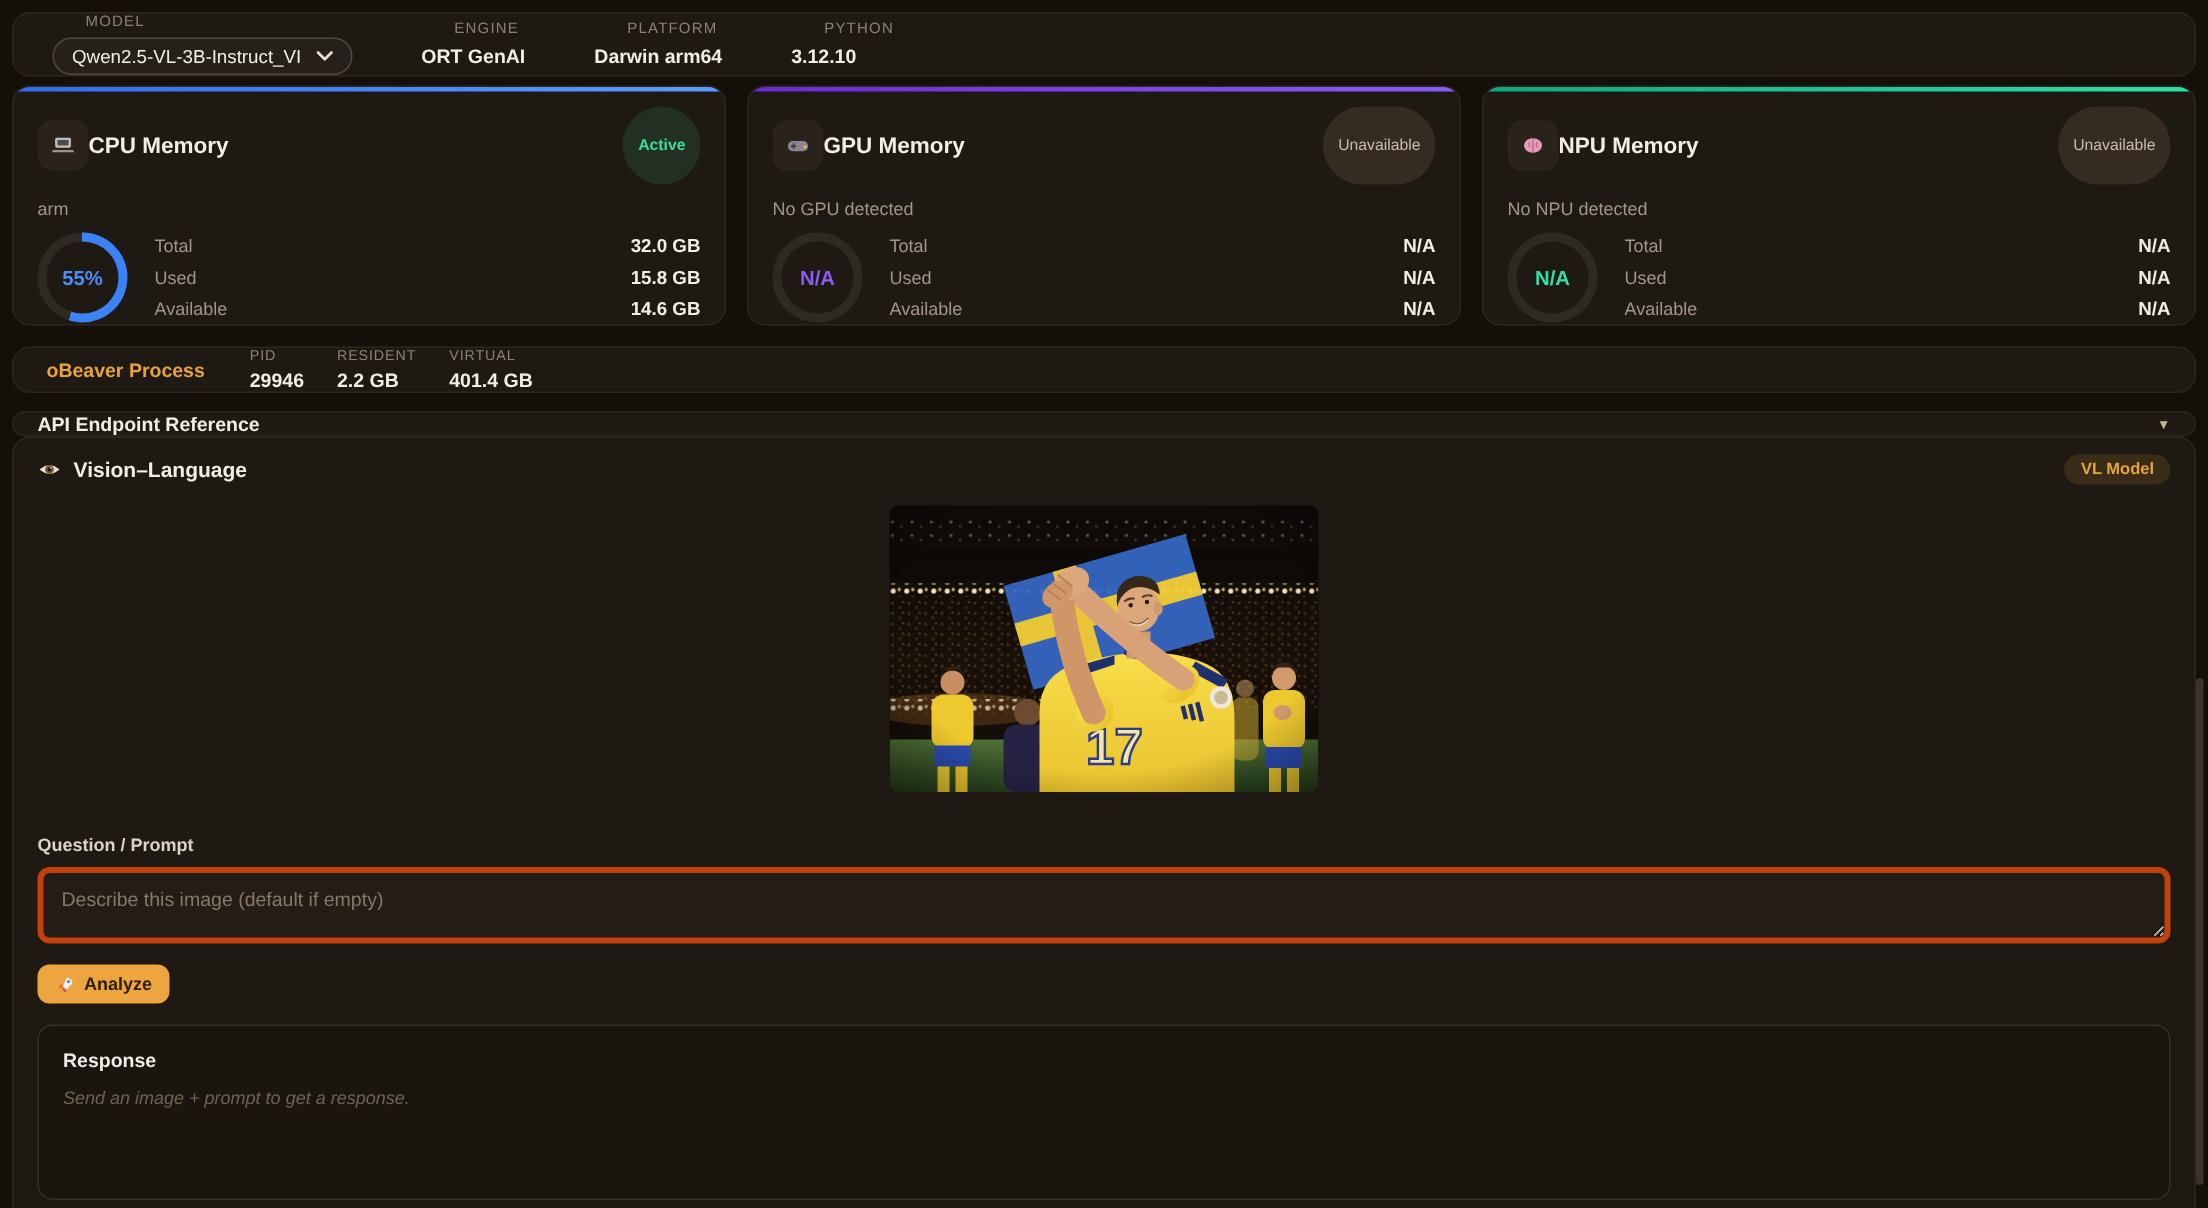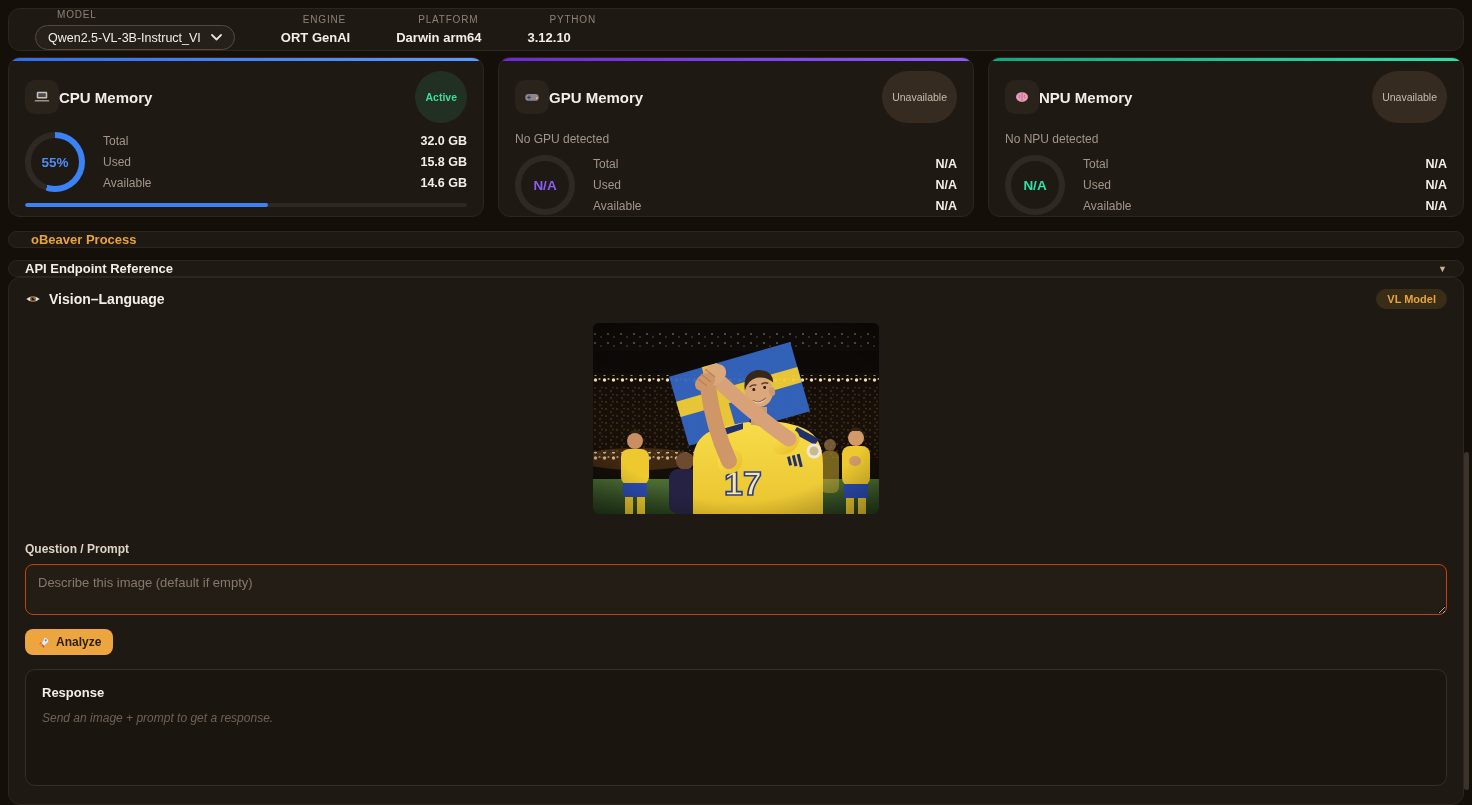--- a/index.html
+++ b/index.html
@@ -59,21 +59,21 @@
 
   
   .vl { flex:1; display:flex; flex-direction:column; padding-bottom:18px; }
   .vl-header { display:flex; align-items:center; gap:8px; padding:11px 16px 6px; }
   .vl-title { font-size:14px; font-weight:bold; flex:1; }
   .badge-vl { color:#e8a33b; background:#3a2d18; font-size:11px; font-weight:bold; padding:4px 11px; border-radius:999px; }
   .vl-image { align-self:center; margin-top:8px; width:286px; height:191px; border-radius:6px; overflow:hidden; background:#0d0a08; flex:none; }
   .prompt-label { margin:28px 16px 0; font-size:12px; font-weight:bold; color:#ddd3c6; }
   .prompt-input {
     margin:8px 16px 0; width:calc(100% - 32px); height:51px;
-    background:#241d16; border:1px solid #c2410c; border-radius:8px;
+    background:#241d16; border:4px solid #c2410c; border-radius:8px;
     color:#e8e0d5; font-size:13px; padding:10px 12px; resize:vertical;
     font-family:"Liberation Sans", sans-serif; outline:none;
   }
   .prompt-input::placeholder { color:#86796a; }
   .analyze-btn {
     margin:14px 16px 0; align-self:flex-start; display:flex; align-items:center; gap:6px;
     background:#eda63f; color:#2e2008; border:none; border-radius:8px;
     padding:6px 12px; font-size:12px; font-weight:bold; cursor:pointer;
     font-family:"Liberation Sans", sans-serif;
   }
@@ -122,20 +122,21 @@
         <div class="icon-box">
           <svg width="18" height="18" viewBox="0 0 24 24">
               <rect x="5" y="5" width="14" height="9" rx="1.5" fill="#c9c2b8"></rect>
               <rect x="7" y="7" width="10" height="5" fill="#4a4a52"></rect>
               <path d="M3 16 h18 l1 2 h-20 z" fill="#9a948a"></path>
             </svg>
         </div>
         <div class="card-title">CPU Memory</div>
         <div class="badge badge-active">Active</div>
       </div>
+      <div class="card-sub">arm</div>
       <div class="card-body">
         <div class="ring" style="background: conic-gradient(rgb(59, 130, 246) 0%, rgb(59, 130, 246) 55%, rgb(46, 41, 34) 55%, rgb(46, 41, 34) 100%);">
           <div class="ring-hole" style="color: rgb(77, 141, 247);">55%</div>
         </div>
         <div class="metrics">
           <div class="metric">
             <span class="metric-label">Total</span>
             <span class="metric-value">32.0 GB</span>
           </div>
           <div class="metric">
@@ -226,20 +227,34 @@
         </div>
       </div>
       <div class="progress">
         <div class="progress-fill" style="width: 0%; background: rgb(46, 224, 168);"></div>
       </div>
     </div>
   </div>
 
   <div class="panel process">
     <div class="process-name">oBeaver Process</div>
+    <div class="proc-stats">
+      <div class="proc-stat">
+        <span class="proc-label">PID</span>
+        <span class="proc-value">29946</span>
+      </div>
+      <div class="proc-stat">
+        <span class="proc-label">RESIDENT</span>
+        <span class="proc-value">2.2 GB</span>
+      </div>
+      <div class="proc-stat">
+        <span class="proc-label">VIRTUAL</span>
+        <span class="proc-value">401.4 GB</span>
+      </div>
+    </div>
   </div>
 
   <div class="panel api">
     <div class="api-title">API Endpoint Reference</div>
     <div class="api-caret">▼</div>
   </div>
 
   <div class="panel vl">
     <div class="vl-header">
       <span style="display:flex">

